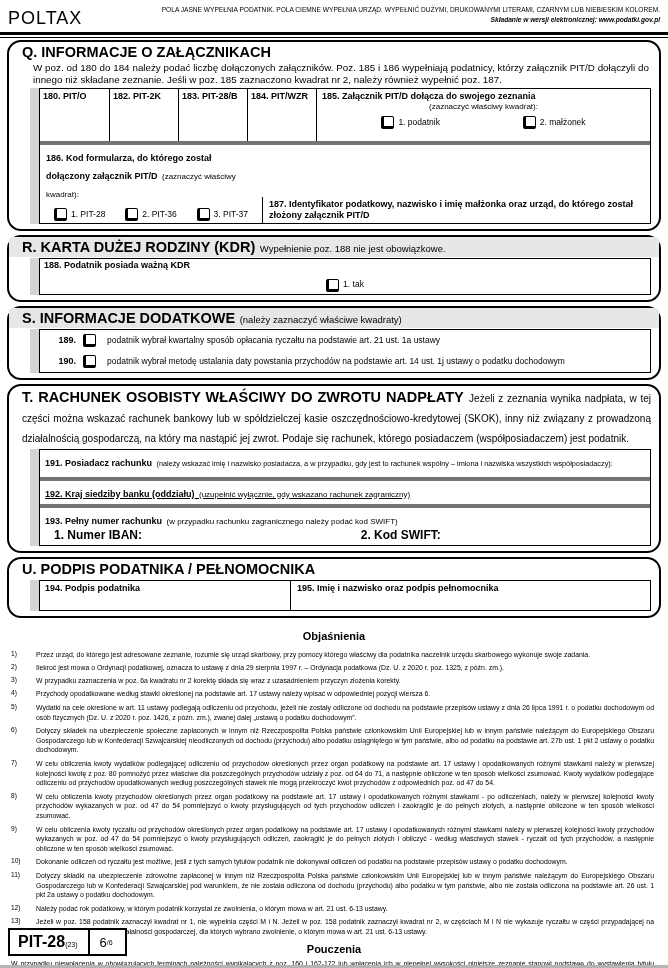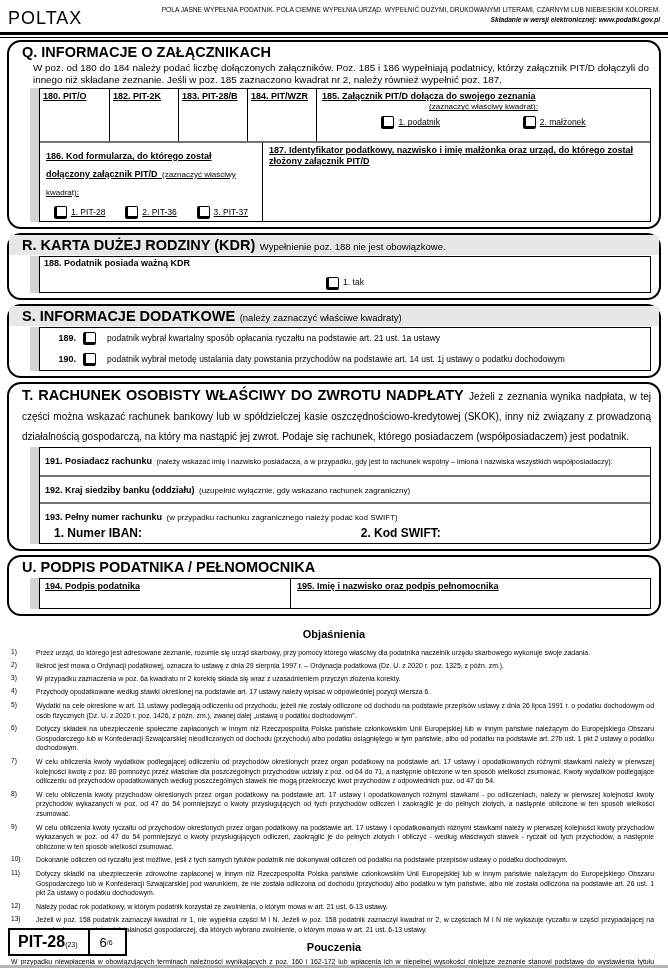--- a/index.html
+++ b/index.html
@@ -18,22 +18,22 @@
   
   .sect{margin:0 7px 4px 7px;border:2px solid #000;border-radius:14px;background:#fff;}
   .sect-title{padding:1px 8px 1px 13px;border-radius:4px 4px 0 0;}
   .sect-title.gray{background:#e7e7e7;}
   .stitle{font-weight:bold;font-size:14.5px;}
   .ssub{font-size:9.5px;}
   .sdesc{font-size:9.8px;line-height:1.18;padding:0 10px 2px 24px;text-align:justify;}
   .fieldwrap{display:flex;margin:1px 8px 5px 21px;}
   .graybar{width:9px;background:#d4d4d4;flex:none;}
   .ibox{border:1px solid #000;flex:1;background:#fff;}
-  .flexrow{display:flex;text-decoration:underline;}
-  .bt{border-top:2px solid #737373;}
+  .flexrow{display:flex;}
+  .bt{border-top:4px solid #737373;align-items:flex-end;}
   .bl{border-left:1px solid #000;}
   .lbl{font-weight:bold;font-size:9px;line-height:1.25;}
   .hint{font-weight:normal;font-size:8px;}
   
   .cb{display:inline-block;width:9px;height:9px;background:#fff;border:1px solid #000;
       border-left-width:3px;border-bottom-width:3px;border-radius:2px;vertical-align:middle;margin-right:4px;}
   .cbopt{font-size:8.5px;white-space:nowrap;}
   
   .qcell{width:69px;min-height:52px;padding:2px 3px;box-sizing:border-box;}
   .qcell+.qcell{border-left:1px solid #000;}
@@ -43,21 +43,21 @@
   .center{text-align:center;}
   .optrow{display:flex;justify-content:space-around;margin-top:5px;}
   
   .r188{min-height:26px;padding:1px 4px 2px 4px;}
   
   .srow{display:flex;align-items:center;gap:7px;padding:4px 0 4px 16px;font-size:8.5px;}
   .snum{font-weight:bold;font-size:9px;width:20px;text-align:right;flex:none;}
   
   .trow{padding:2px 5px;box-sizing:border-box;}
   .t191{min-height:27px;}
-  .t192{min-height:27px;}
+  .t192{min-height:27px;text-decoration:underline;}
   .t193{min-height:41px;position:relative;}
   .ibansw{position:absolute;left:0;right:16px;bottom:3px;display:flex;font-size:12px;font-weight:bold;}
   .iban{margin-left:14px;}
   .swift{margin-left:auto;margin-right:0;width:46%;}
   
   .c194{width:250px;min-height:29px;padding:2px 5px;box-sizing:border-box;}
   .c195{flex:1;min-height:29px;padding:2px 6px;box-sizing:border-box;}
   
   .bigheading{text-align:center;font-weight:bold;font-size:11px;margin:12px 0 8px 0;}
   .notes{margin:0 14px 0 11px;}

